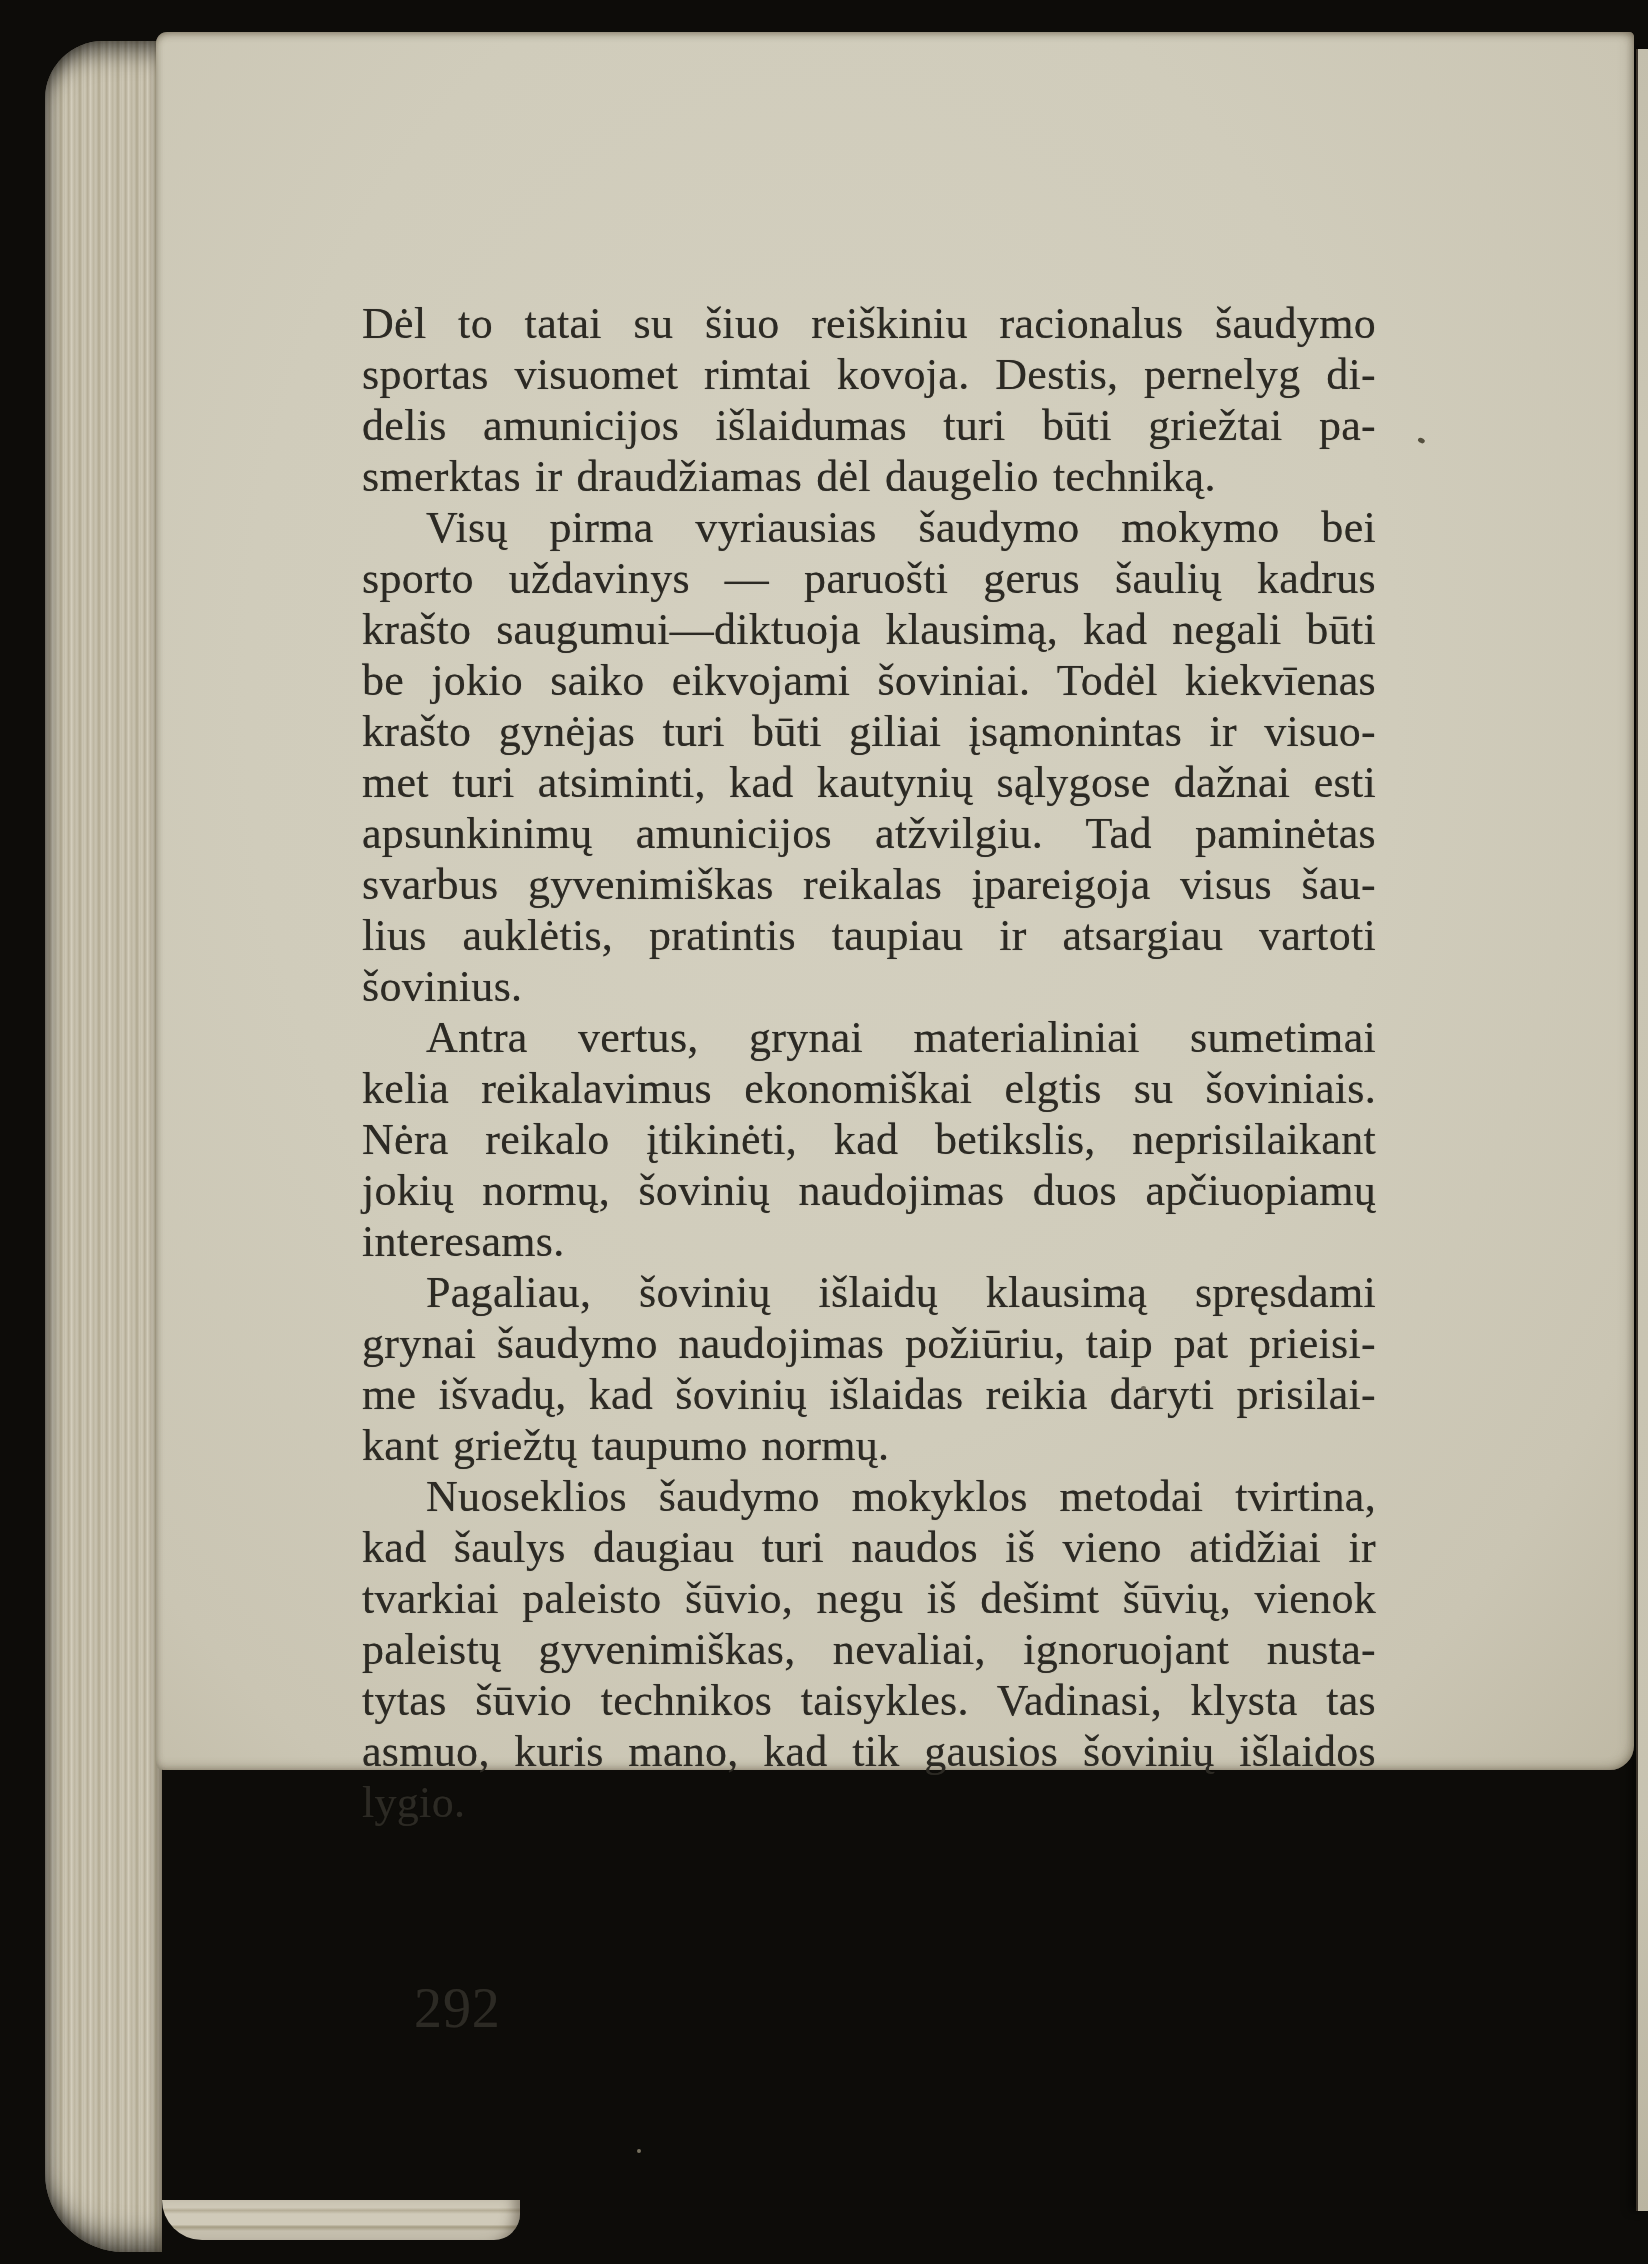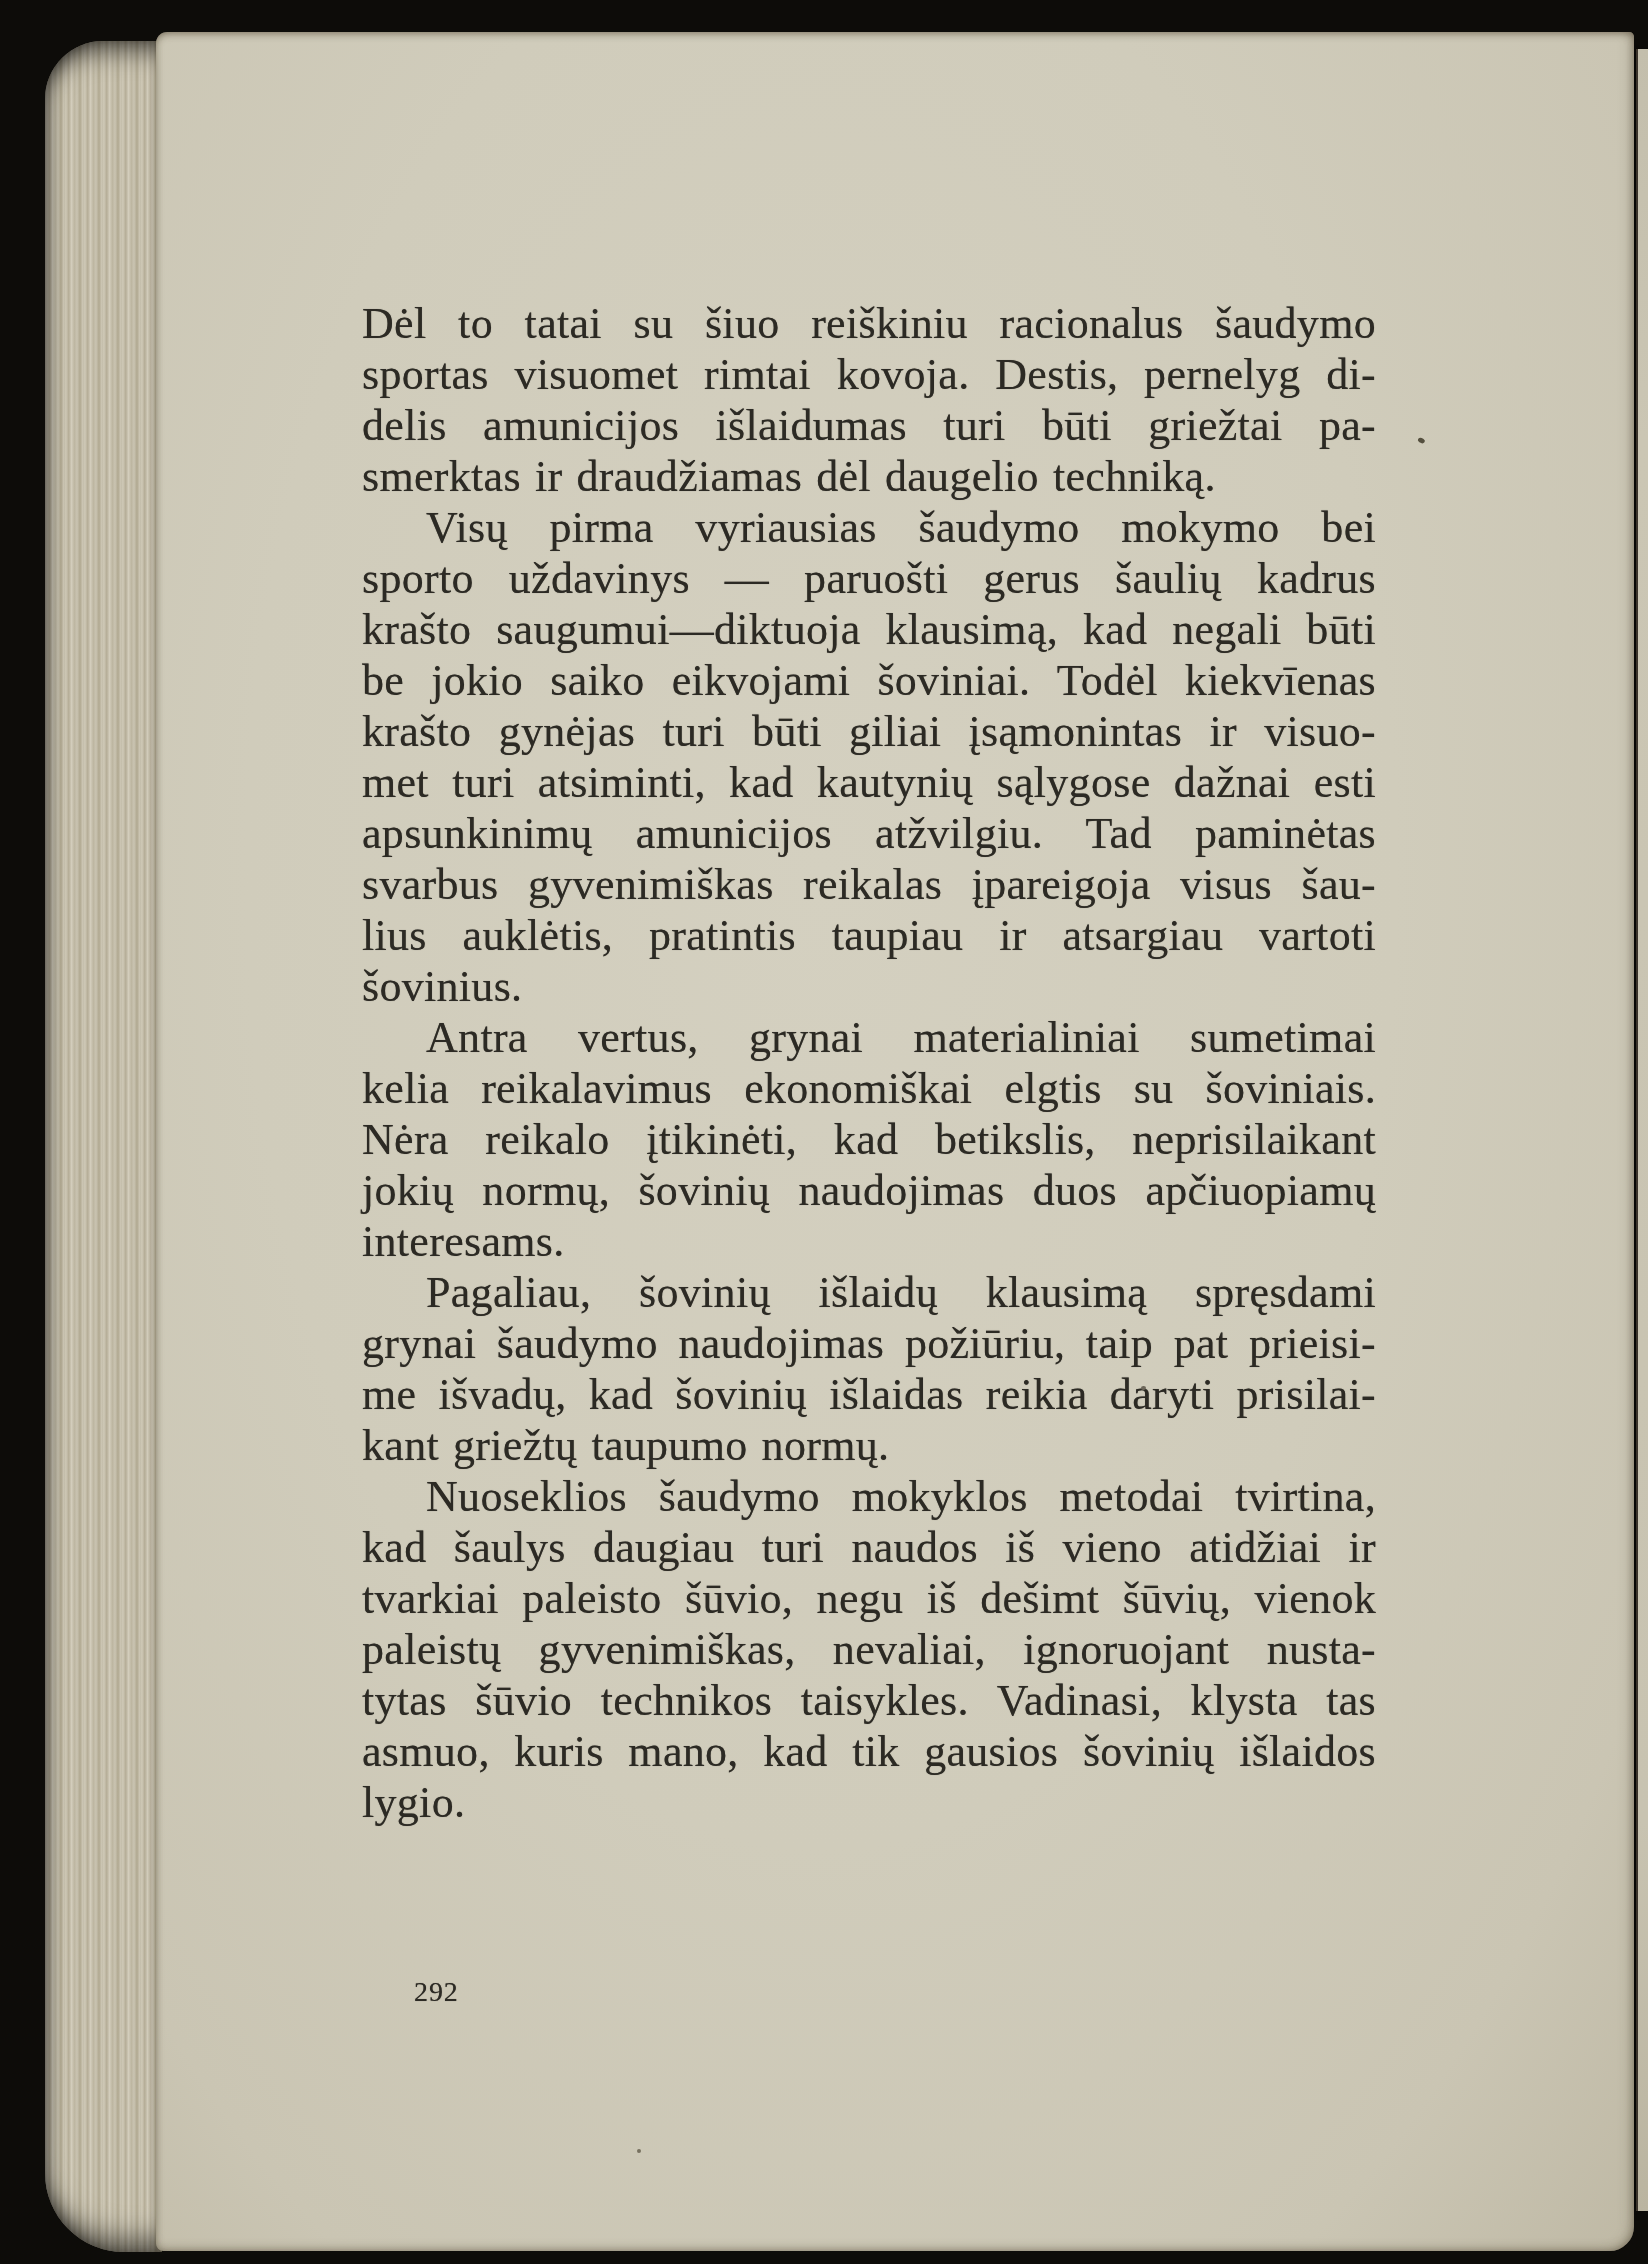--- a/index.html
+++ b/index.html
@@ -58,21 +58,21 @@
     border-left: 2.8px solid #3a332a;
     box-shadow: -6.6px 0 8.5px rgba(0,0,0,.45);
     z-index: 1;
   }
   
   .page {
     position: absolute;
     left: 156px;
     top: 32px;
     width: 1478px;
-    height: 2219px;
+    height: 1738px;
     border-radius: 11.3px 4.7px 24.5px 7.5px;
     background: radial-gradient(ellipse at 45% 38%,
       #d4d0c0 0%, #d0ccbb 50%, #cac5b3 82%, #bfb9a5 100%);
     box-shadow:
       inset 0 4.7px 8.5px -3.8px rgba(80,70,50,.55),
       inset -6.6px 0 13px -5.6px rgba(80,70,50,.5),
       inset 3.8px 0 9.4px -5.6px rgba(80,70,50,.4),
       inset 0 -5.6px 11.3px -5.6px rgba(80,70,50,.45);
     z-index: 2;
   }
@@ -96,21 +96,21 @@
   .text-block .line.indent {
     text-indent: 64px;
   }
   .text-block .line.para-end {
     text-align-last: left;
   }
   .page-number {
     position: absolute;
     left: 258px;
     top: 1944px;
-    font-size: 28px;
+    font-size: 56px;
     color: #2c2a24;
     letter-spacing: 0.9px;
     text-shadow: 0 0 0.7px rgba(44,42,36,.65);
   }
   .speck {
     position: absolute;
     border-radius: 50%;
     z-index: 3;
   }
   .speck.s1 { left: 1418px; top: 438px; width: 6.6px; height: 4.7px; background: #55503f; transform: rotate(35deg); border-radius: 60% 40% 60% 40%; }

